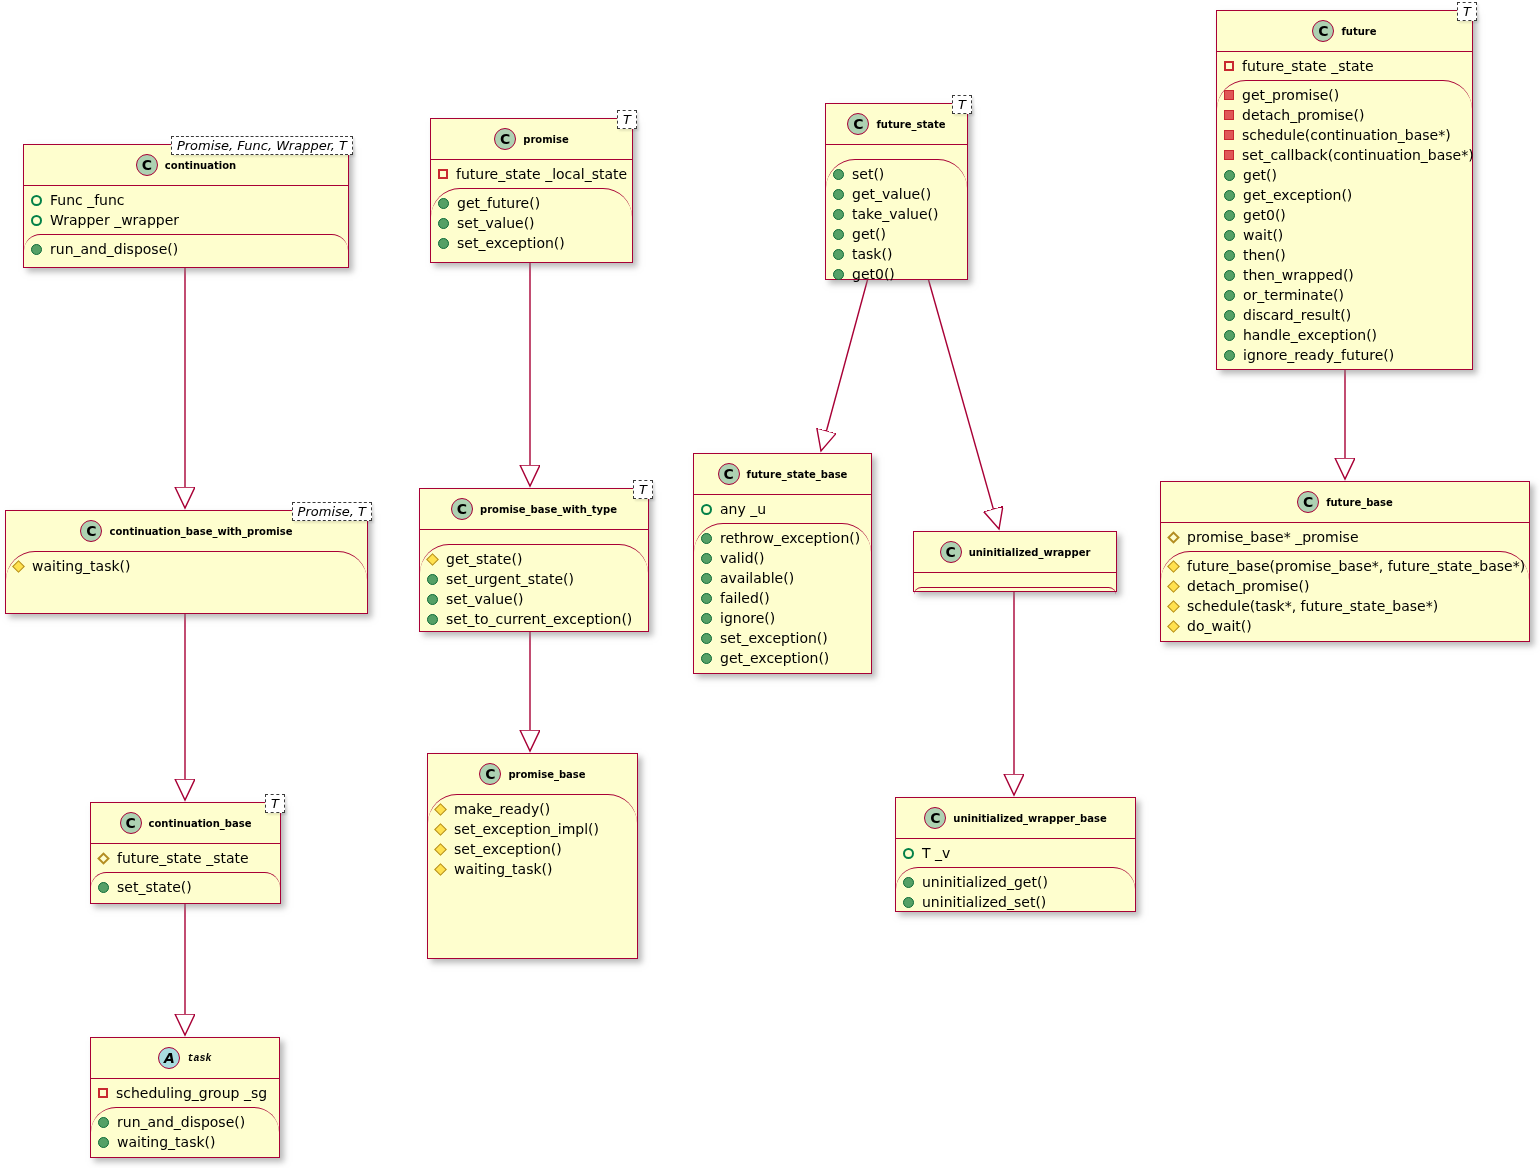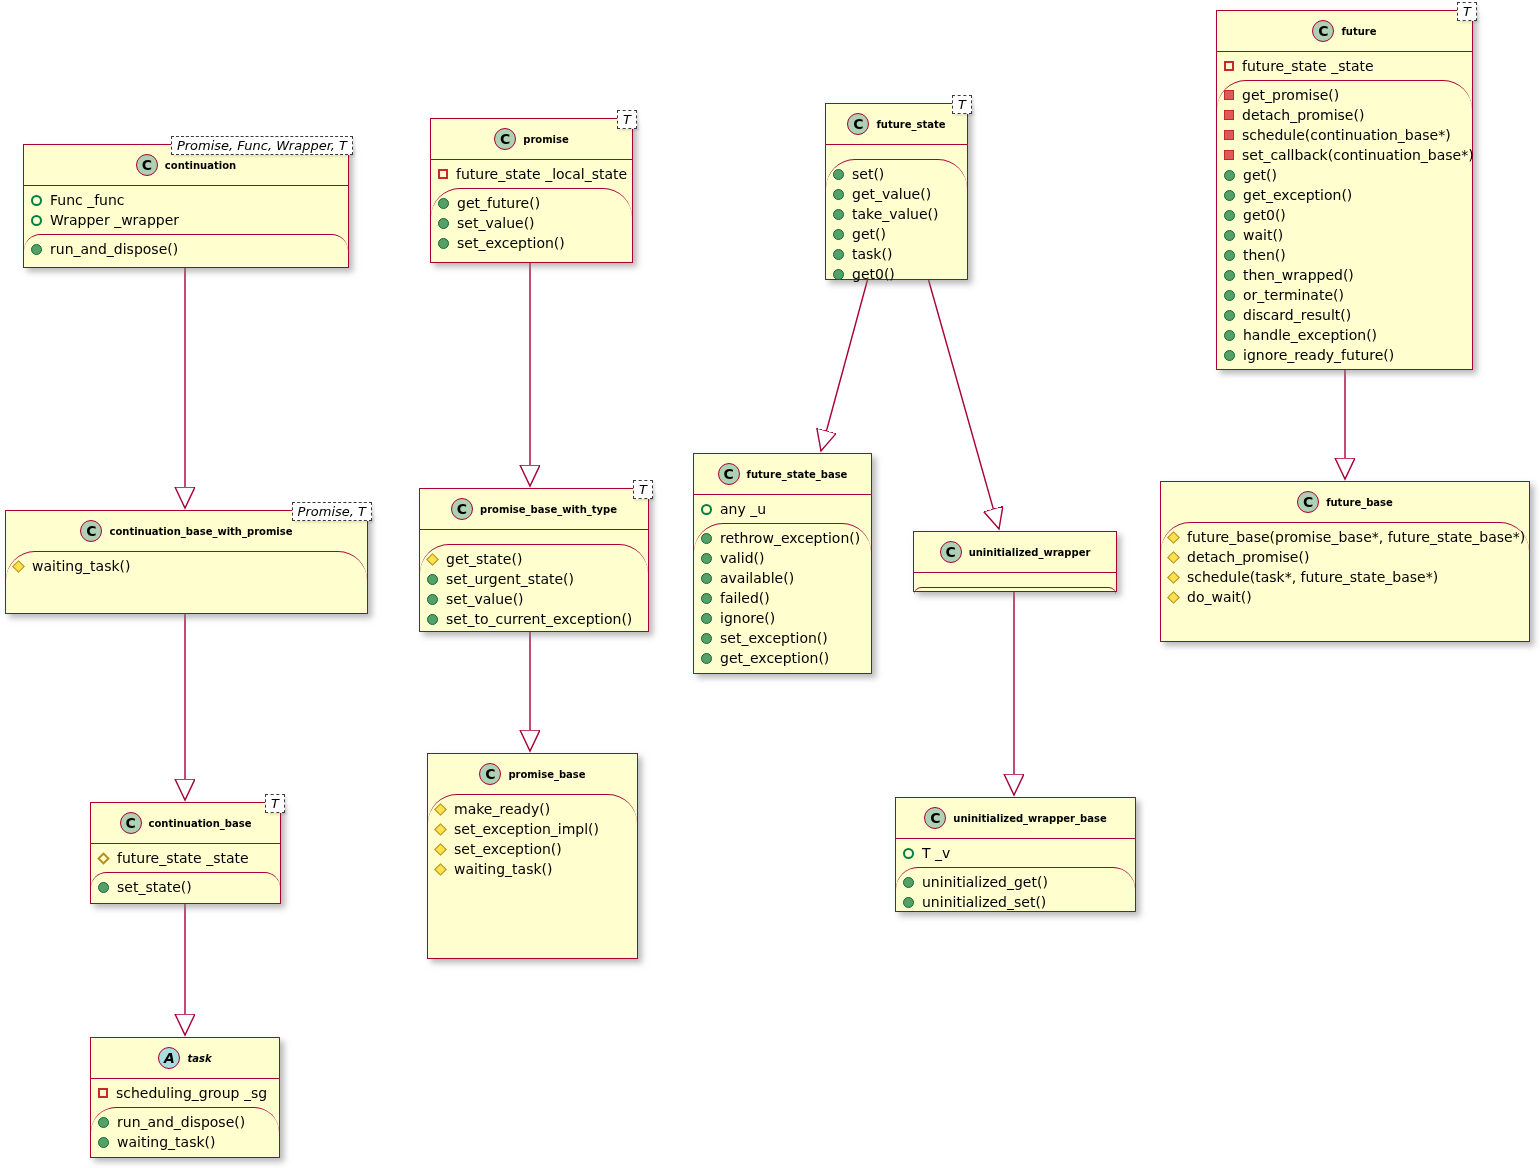--- a/index.html
+++ b/index.html
@@ -27,21 +27,21 @@
   .badge{
     width:22px;height:22px;border-radius:50%;
     border:1.5px solid #A80036;
     display:flex;align-items:center;justify-content:center;
     font-size:14px;font-weight:bold;color:#000;
     flex:0 0 auto;box-sizing:border-box;
   }
   .badge.class-badge{background:#ADD1B2;}
   .badge.abstract-badge{background:#A9DCDF;font-style:italic;}
   .uml-name{font-size:10px;font-weight:bold;color:#000;white-space:nowrap;}
-  .uml-name.abstract{font-style:italic;}
+  .uml-name.abstract{font-style:italic;font-family:Liberation Mono, monospace;}
   .uml-section{
     border-top:1.5px solid #A80036;
     padding:4px 16px 4px 7px;
     min-height:6px;
   }
   .uml-section.methods{flex:1;border-radius:29px;}
   .member{
     display:flex;align-items:center;gap:8px;
     height:20px;font-size:14px;color:#000;white-space:nowrap;
   }
@@ -330,20 +330,26 @@
           <span class="uml-name">uninitialized_wrapper</span>
         </div>
         <div class="uml-section fields"></div>
         <div class="uml-section methods"></div>
       </div>
       <div class="uml-class" style="left: 1160px; top: 481px; width: 370px; height: 161px;">
         <div class="uml-title">
           <span class="badge class-badge">C</span>
           <span class="uml-name">future_base</span>
         </div>
+        <div class="uml-section fields">
+          <div class="member">
+            <span class="vis-icon vis-diamond hollow"></span>
+            <span>promise_base* _promise</span>
+          </div>
+        </div>
         <div class="uml-section methods">
           <div class="member">
             <span class="vis-icon vis-diamond filled"></span>
             <span>future_base(promise_base*, future_state_base*)</span>
           </div>
           <div class="member">
             <span class="vis-icon vis-diamond filled"></span>
             <span>detach_promise()</span>
           </div>
           <div class="member">

